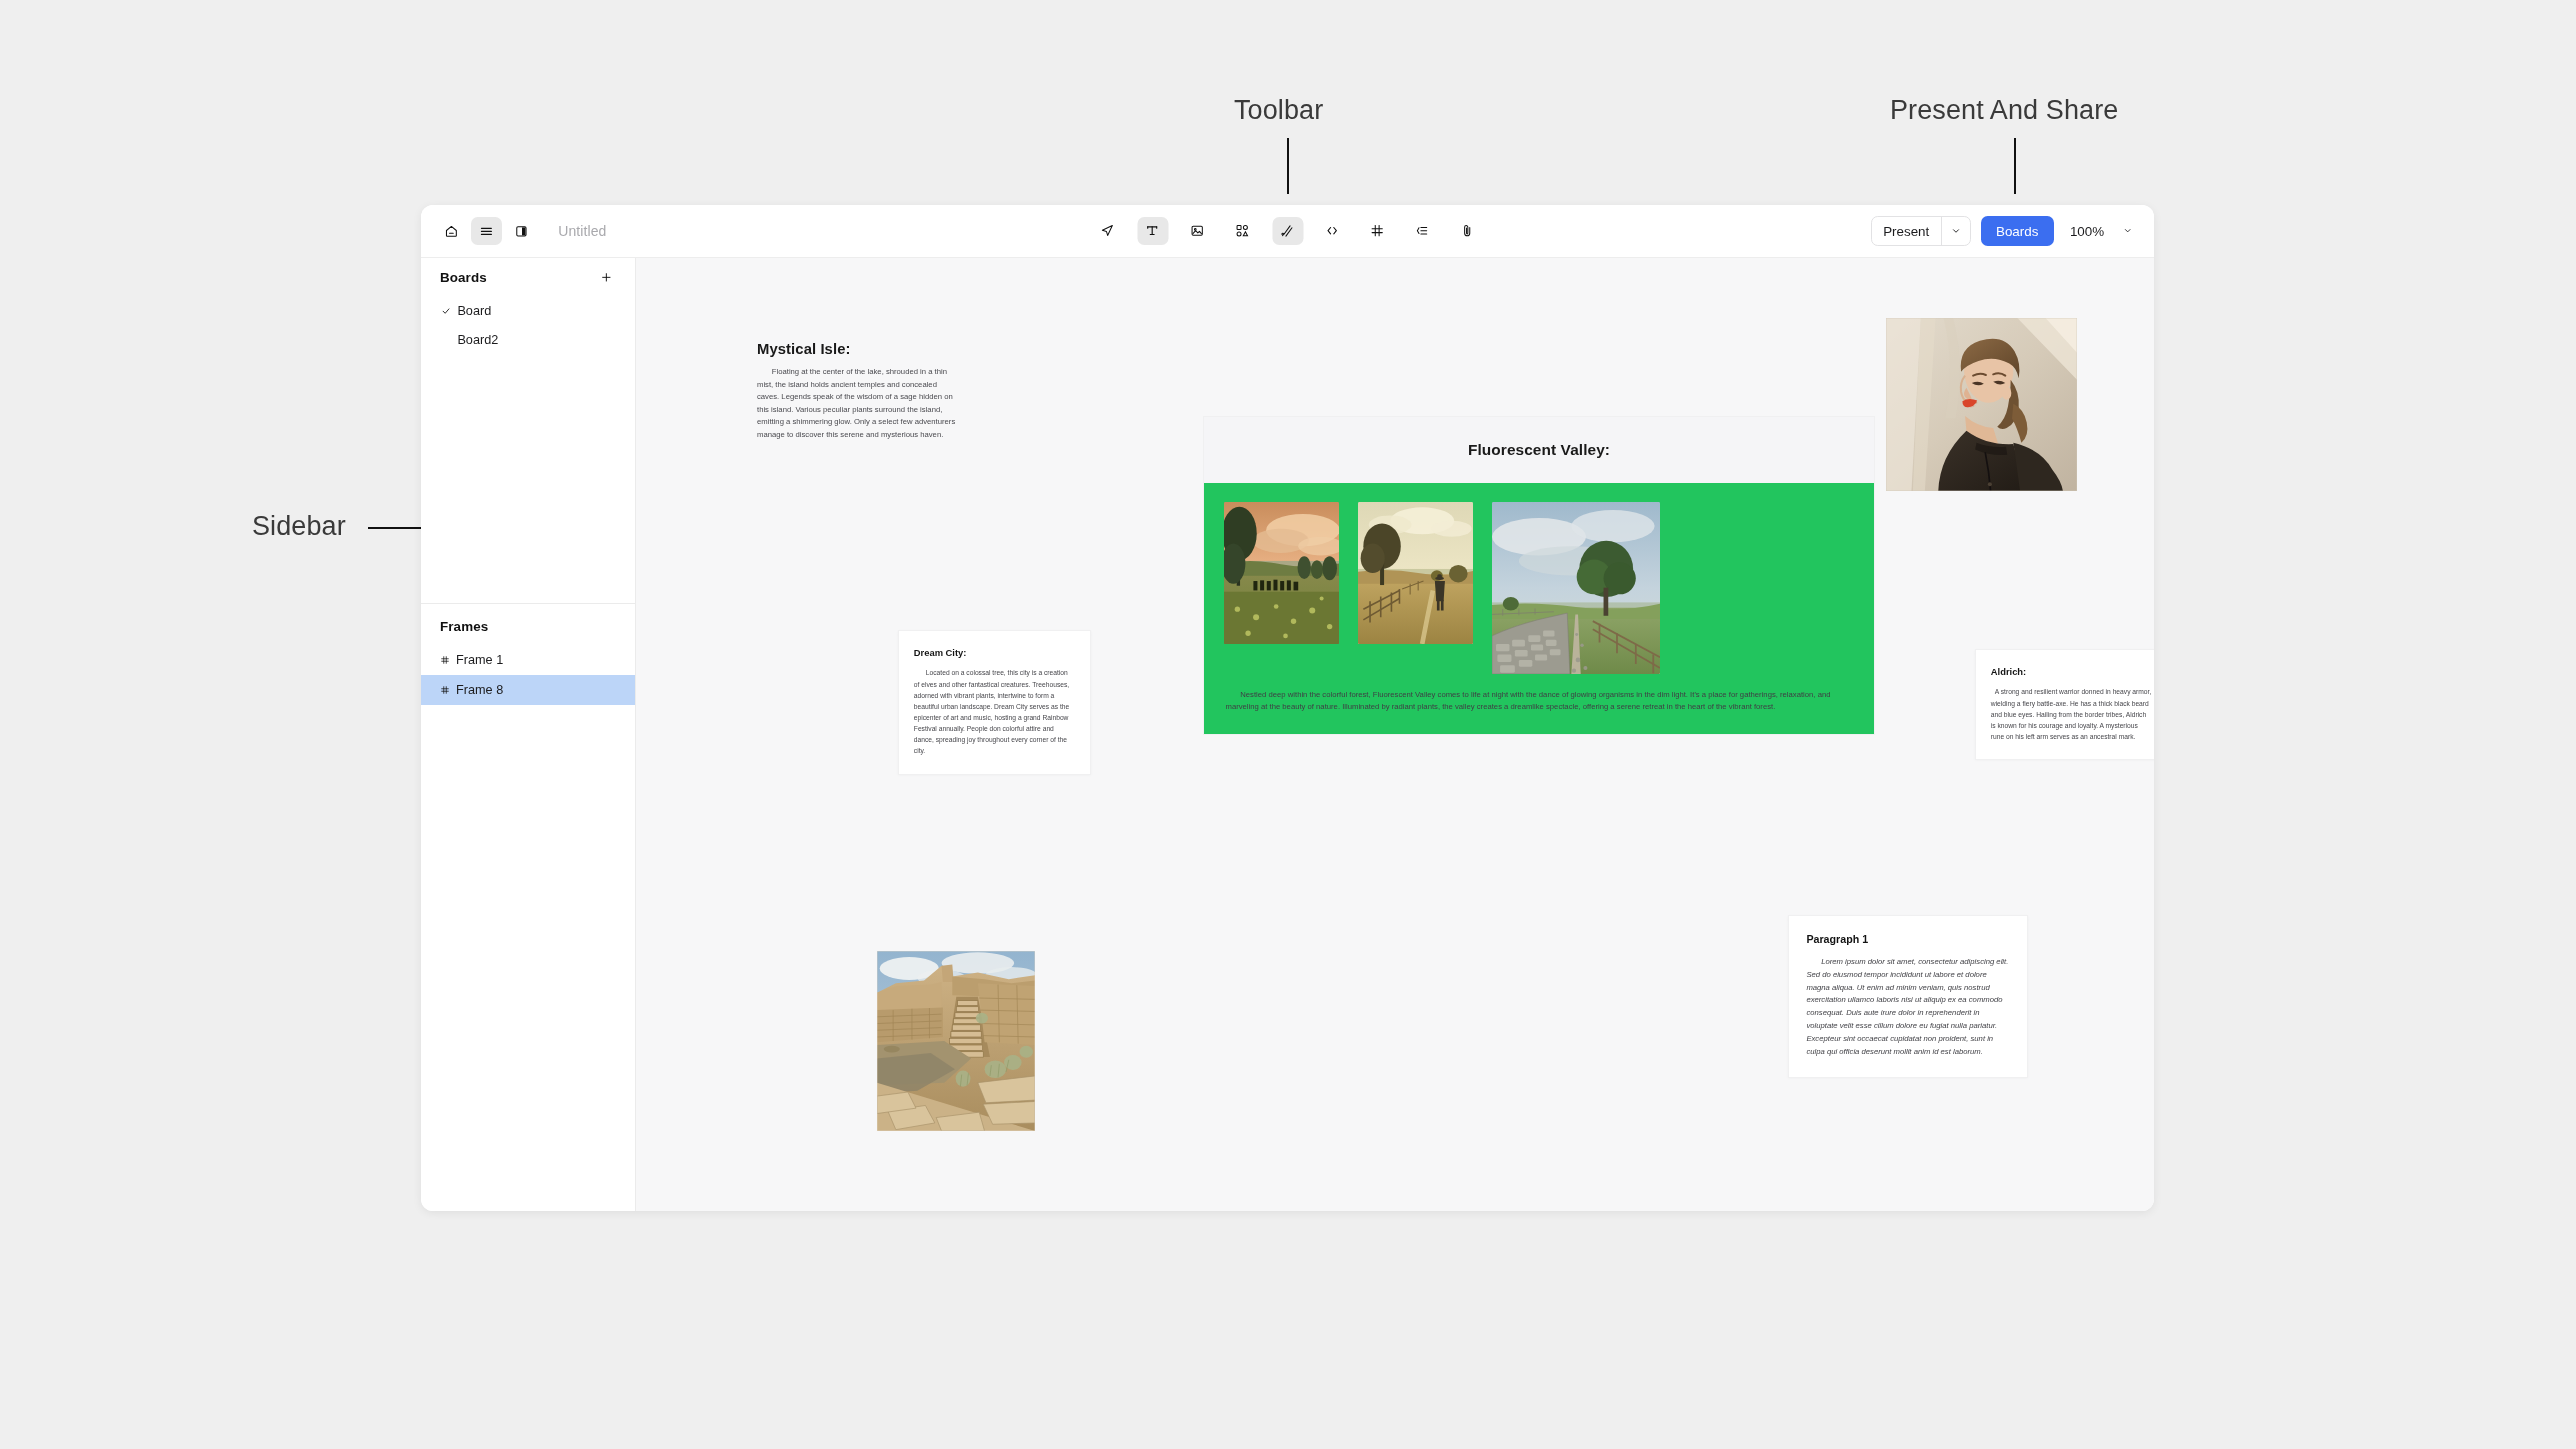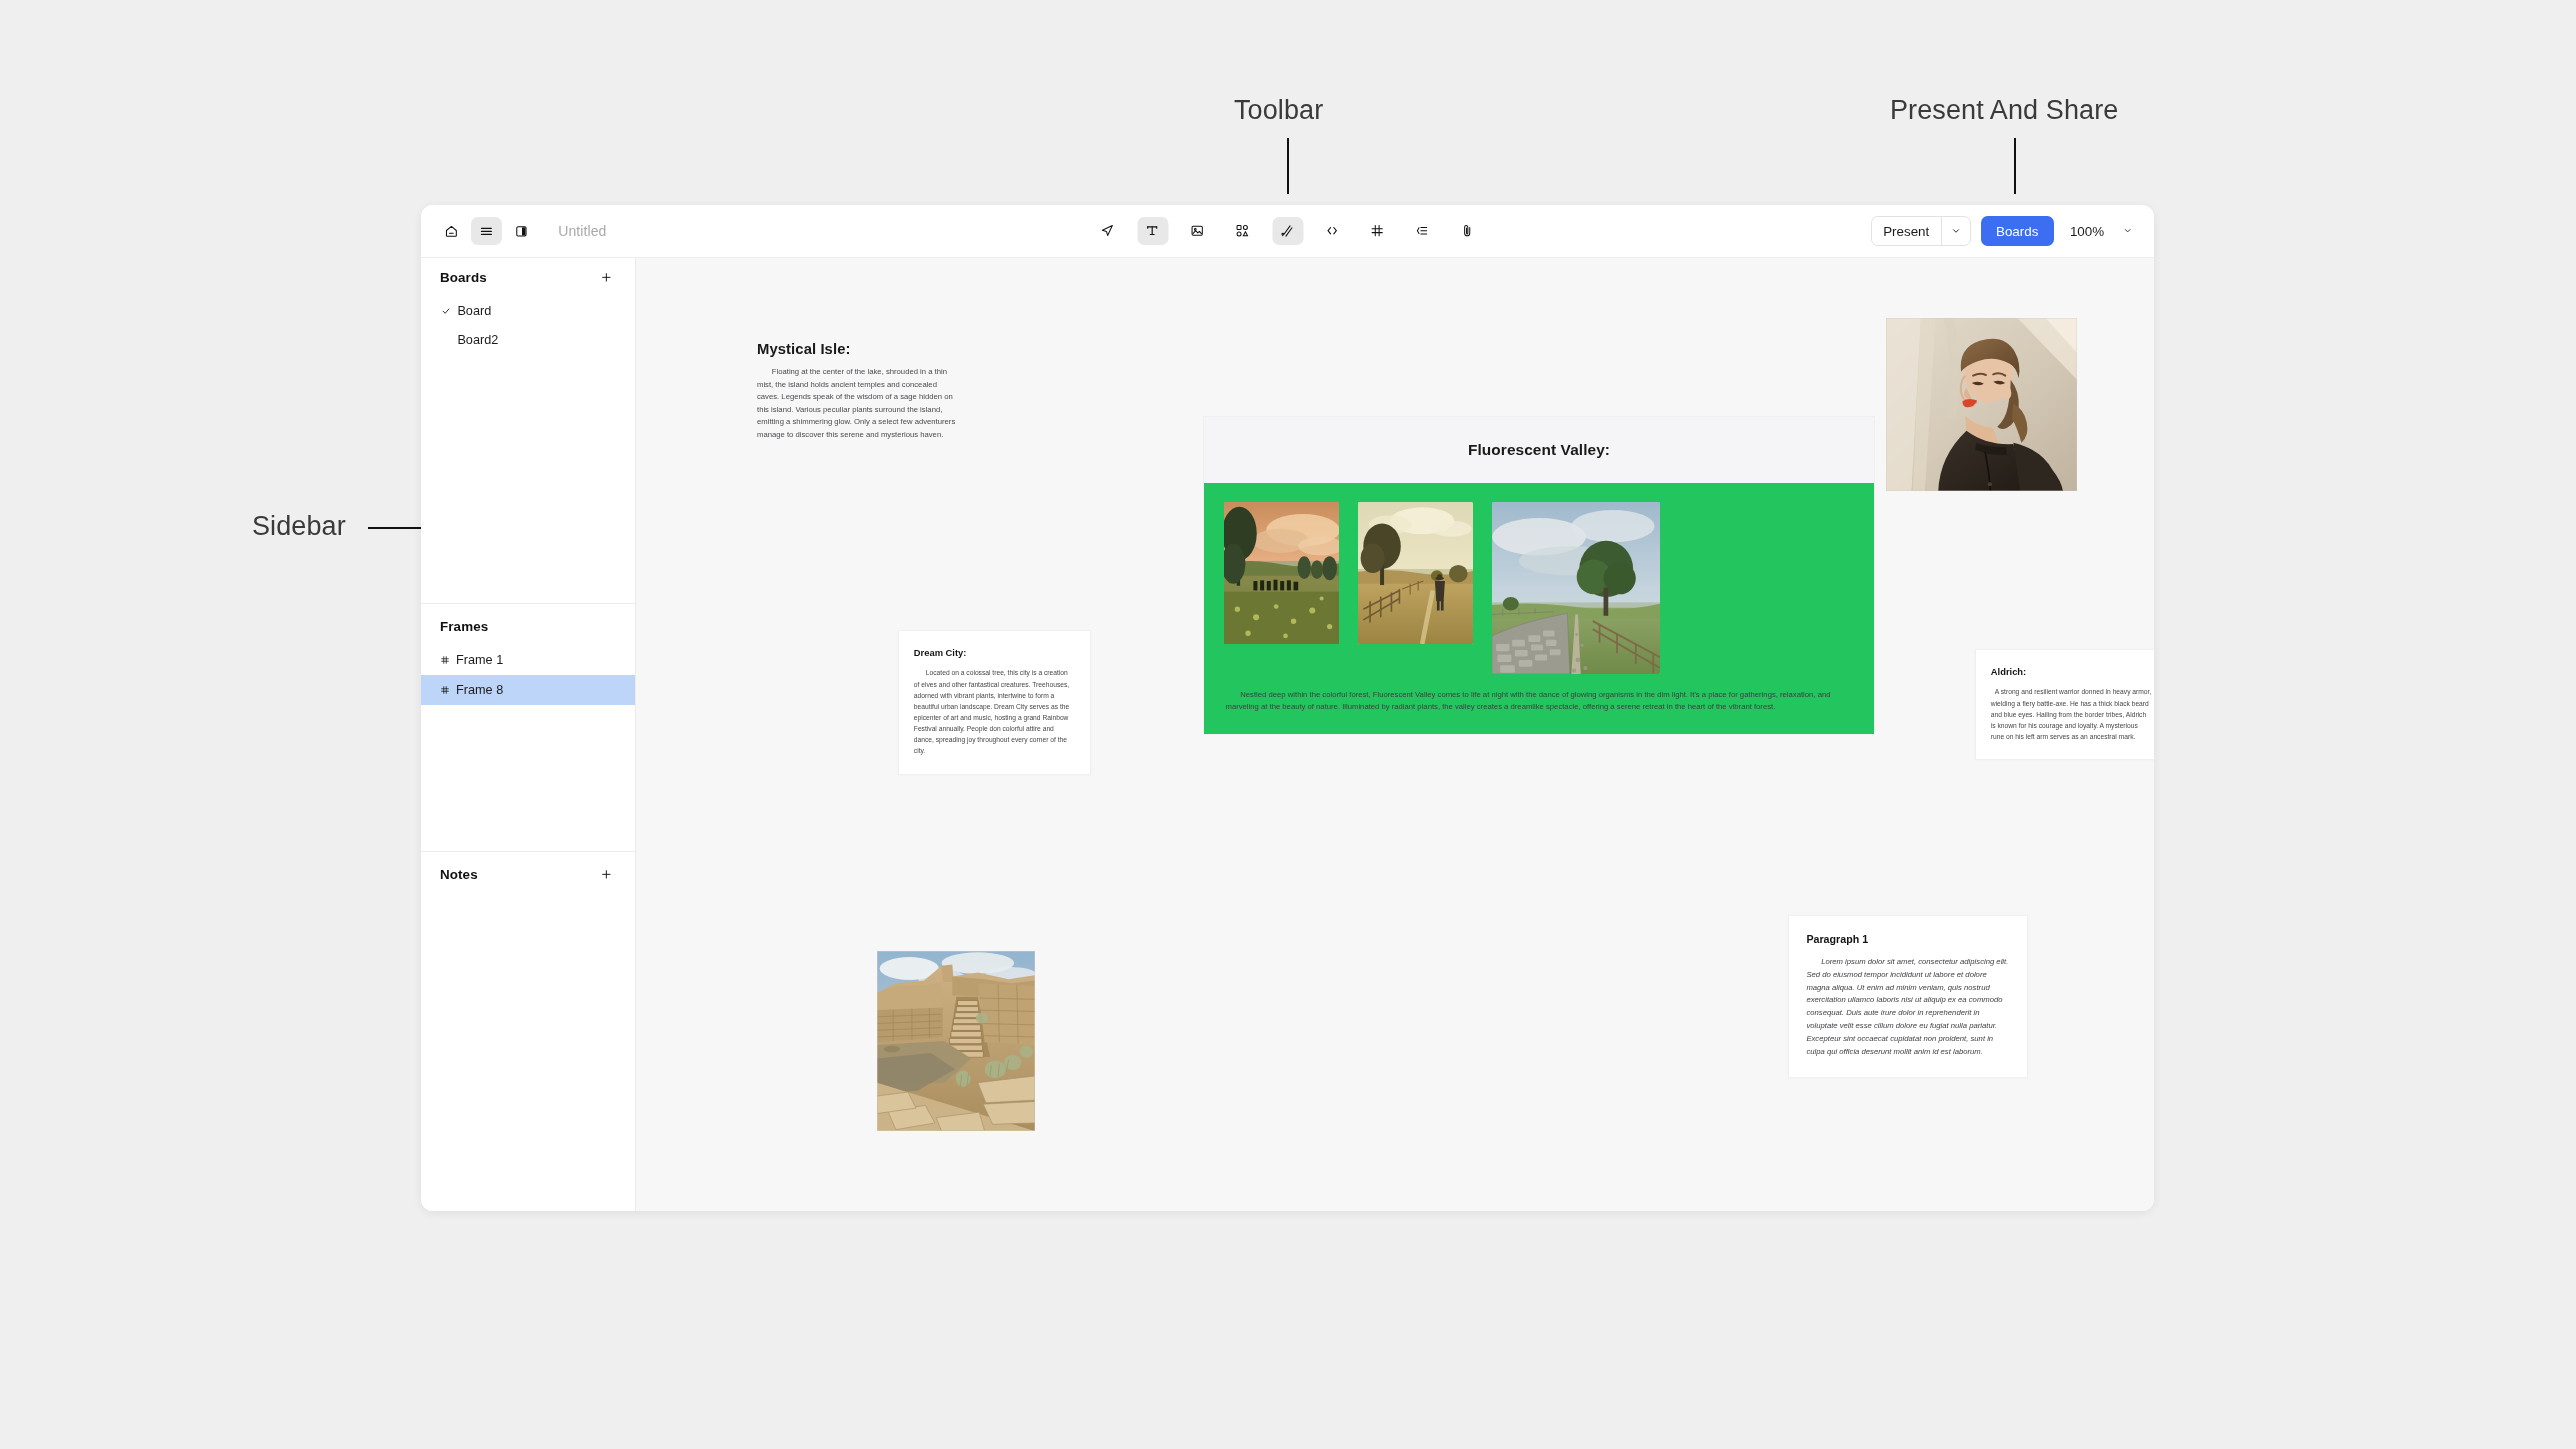--- a/index.html
+++ b/index.html
@@ -549,31 +549,20 @@
                   <path d="M4 9h16"></path>
                   <path d="M4 15h16"></path>
               </svg>
             </span>
             <span>Frame 8</span>
           </div>
         </div>
         <div id="frames-spacer"></div>
       </div>
 
-      <div id="notes-panel">
-        <div class="sb-section-head">
-          <span class="sb-section-title">Notes</span>
-          <span class="sb-plus">
-            <svg width="12.7" height="12.7" viewBox="0 0 24 24" fill="none" stroke="currentColor" stroke-width="1.8" stroke-linecap="round">
-              <path d="M12 5v14"></path>
-                <path d="M5 12h14"></path>
-            </svg>
-          </span>
-        </div>
-      </div>
     </div>
 
     <div id="canvas">
 
       <div id="mystical-isle" class="canvas-item">
         <div class="mi-title">Mystical Isle:</div>
         <div class="mi-body">Floating at the center of the lake, shrouded in a thin mist, the island holds ancient temples and concealed caves. Legends speak of the wisdom of a sage hidden on this island. Various peculiar plants surround the island, emitting a shimmering glow. Only a select few adventurers manage to discover this serene and mysterious haven.</div>
       </div>
 
       <div id="fluorescent-card" class="canvas-item">

